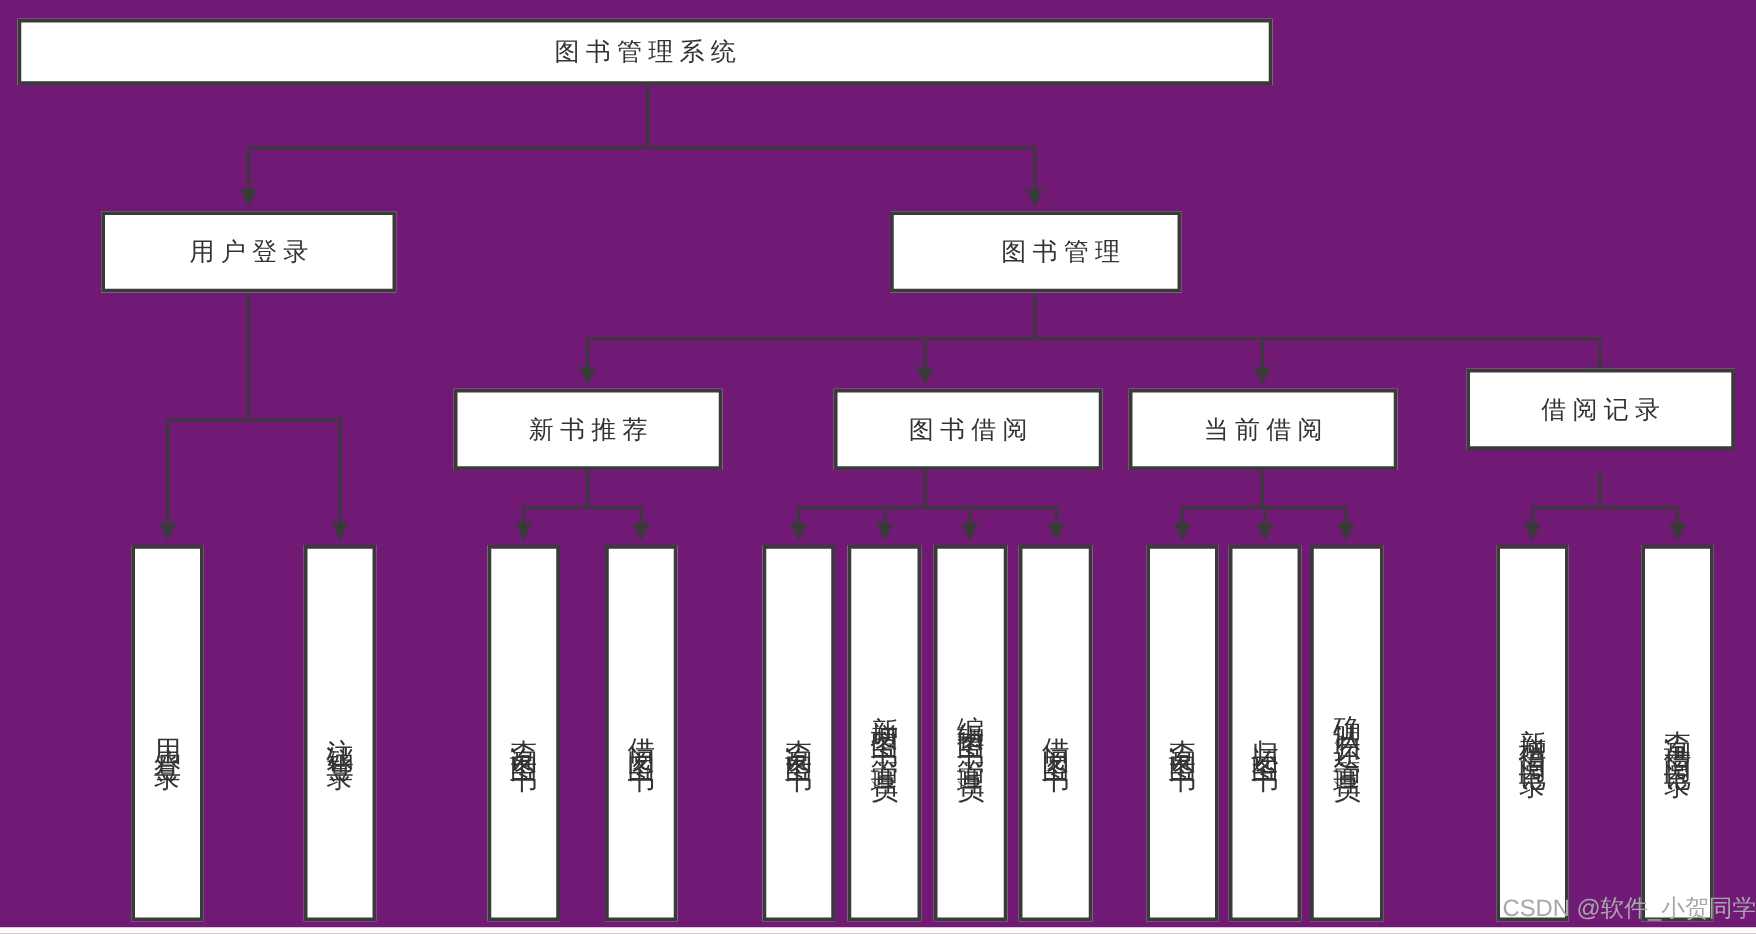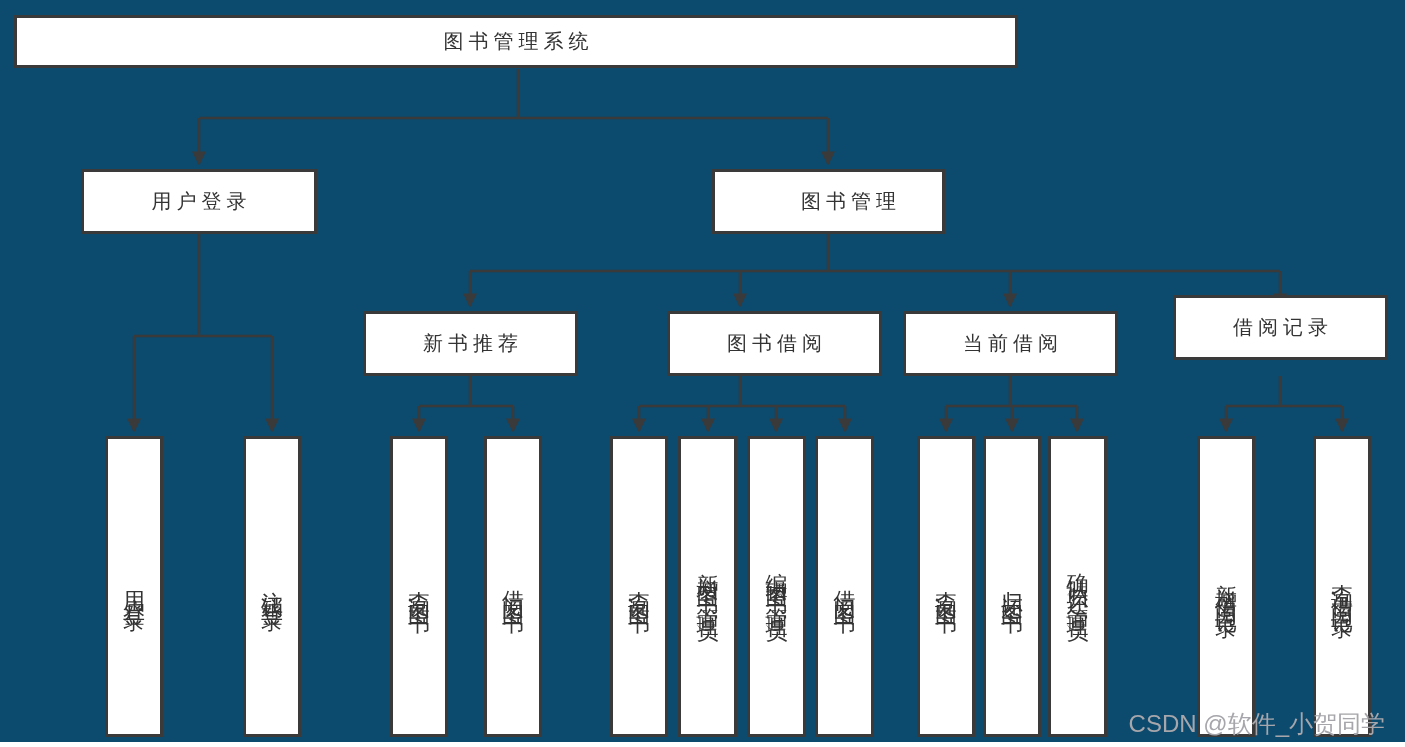--- a/index.html
+++ b/index.html
@@ -1,20 +1,20 @@
 <!DOCTYPE html>
 <html><head>
 <meta charset="utf-8">
 <style>
   html, body { margin: 0; padding: 0; background: #ffffff; }
   .canvas {
     position: relative;
     width: 1405px;
     height: 742px;
-    background: #0c4a6e;
+    background: #701a75;
     overflow: hidden;
     font-family: "Liberation Sans", "DejaVu Sans", sans-serif;
   }
   svg.wires {
     position: absolute;
     left: 0; top: 0;
     width: 1405px; height: 747px;
   }
   .ln {
     fill: none;
@@ -40,23 +40,23 @@
   }
   .v-box {
     writing-mode: vertical-rl;
     text-orientation: mixed;
     font-size: 22px;
     letter-spacing: 7px;
     line-height: 1;
   }
   .watermark {
     position: absolute;
-    right: 20px;
+    right: 0;
     bottom: 2px;
-    font-size: 24px;
+    font-size: 19px;
     color: #a6a6ab;
     white-space: nowrap;
     pointer-events: none;
   }
 </style>
 </head>
 <body>
 
 <div class="canvas">
 

